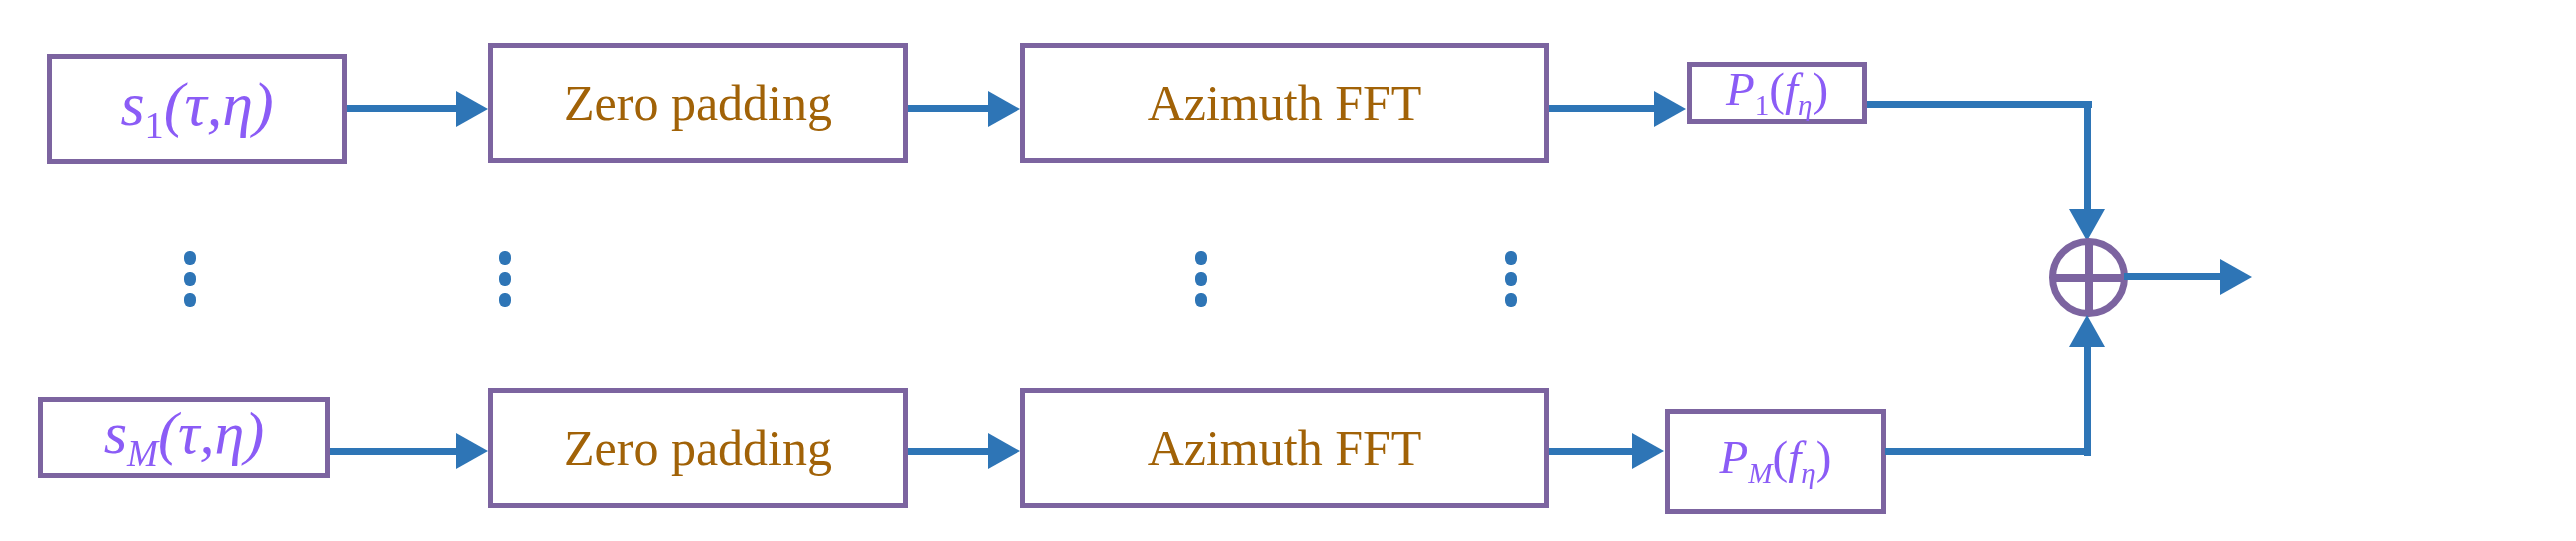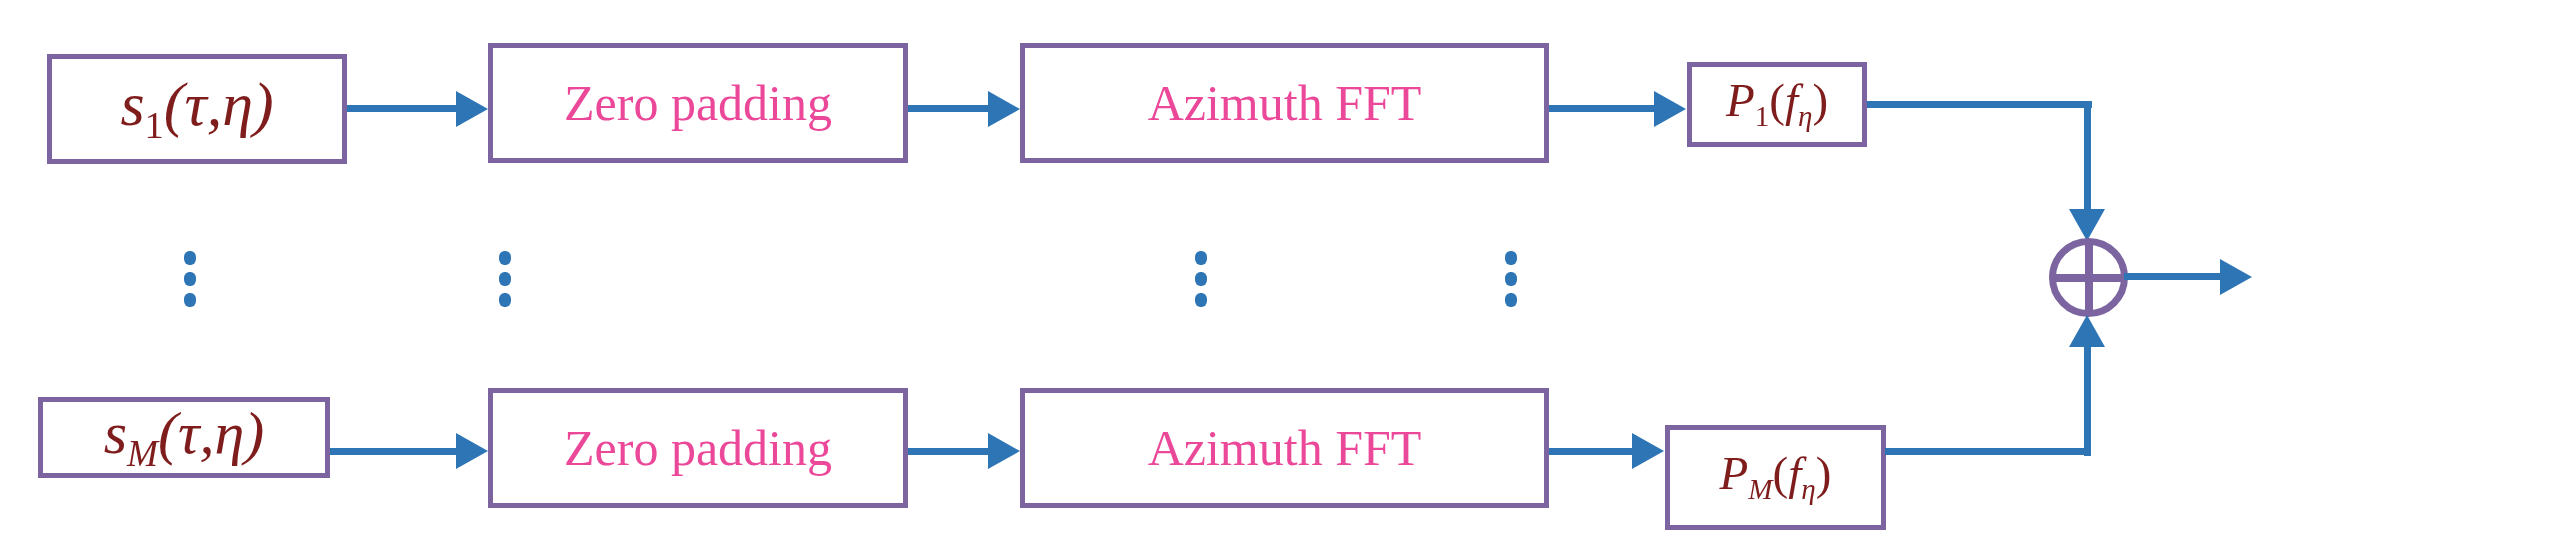--- a/index.html
+++ b/index.html
@@ -18,26 +18,26 @@
 
   
   .node {
     position: absolute;
     box-sizing: border-box;
     background: #ffffff;
     border: 5.7px solid #7C64A0;
     display: flex;
     align-items: center;
     justify-content: center;
-    color: #ec4899;
+    color: #a16207;
     line-height: 1;
     white-space: nowrap;
   }
   .node.math {
-    color: #7f1d1d;
+    color: #8b5cf6;
     font-family: "Liberation Serif", serif;
     font-style: italic;
   }
   .node .lbl { display: inline-block; }
 
   
   .mi   { font-style: italic; }
   .sub  {
     font-size: 0.62em;
     vertical-align: -0.34em;
@@ -135,21 +135,21 @@
   <div class="hline" style="left:908px; top:105px; width:81px;"></div>
   <div class="arrow-r" style="left:988px; top:91px;"></div>
 
   <div class="node" style="left:1020px; top:43px; width:529px; height:120px; font-size:50px;">
     <span class="lbl">Azimuth FFT</span>
   </div>
 
   <div class="hline" style="left:1549px; top:105px; width:107px;"></div>
   <div class="arrow-r" style="left:1654px; top:91px;"></div>
 
-  <div class="node math" style="left:1687px; top:62px; width:180px; height:85px; font-size:47px;">
+  <div class="node math" style="left:1687px; top:62px; width:180px; height:62px; font-size:47px;">
     <span class="lbl">
       <span class="mi">P</span><span class="subup">1</span><span class="paren">(</span><span class="mi">f</span><span class="sub">η</span><span class="paren">)</span>
     </span>
   </div>
 
   <div class="hline" style="left:1867px; top:101px; width:225px;"></div>
   <div class="vline" style="left:2084px; top:101px; height:118px;"></div>
   <div class="arrow-d" style="left:2069px; top:209px;"></div>
 
   <div class="vdots" style="left:184px; top:251px;">
@@ -198,21 +198,21 @@
   <div class="hline" style="left:908px; top:448px; width:81px;"></div>
   <div class="arrow-r" style="left:988px; top:433px;"></div>
 
   <div class="node" style="left:1020px; top:388px; width:529px; height:120px; font-size:50px;">
     <span class="lbl">Azimuth FFT</span>
   </div>
 
   <div class="hline" style="left:1549px; top:448px; width:85px;"></div>
   <div class="arrow-r" style="left:1632px; top:433px;"></div>
 
-  <div class="node math" style="left:1665px; top:425px; width:221px; height:105px; font-size:47px;">
+  <div class="node math" style="left:1665px; top:409px; width:221px; height:105px; font-size:47px;">
     <span class="lbl">
       <span class="mi">P</span><span class="sub">M</span><span class="paren">(</span><span class="mi">f</span><span class="sub">η</span><span class="paren">)</span>
     </span>
   </div>
 
   <div class="hline" style="left:1885px; top:448px; width:206px;"></div>
   <div class="vline" style="left:2084px; top:345px; height:111px;"></div>
   <div class="arrow-u" style="left:2069px; top:315px;"></div>
 
 </div>

